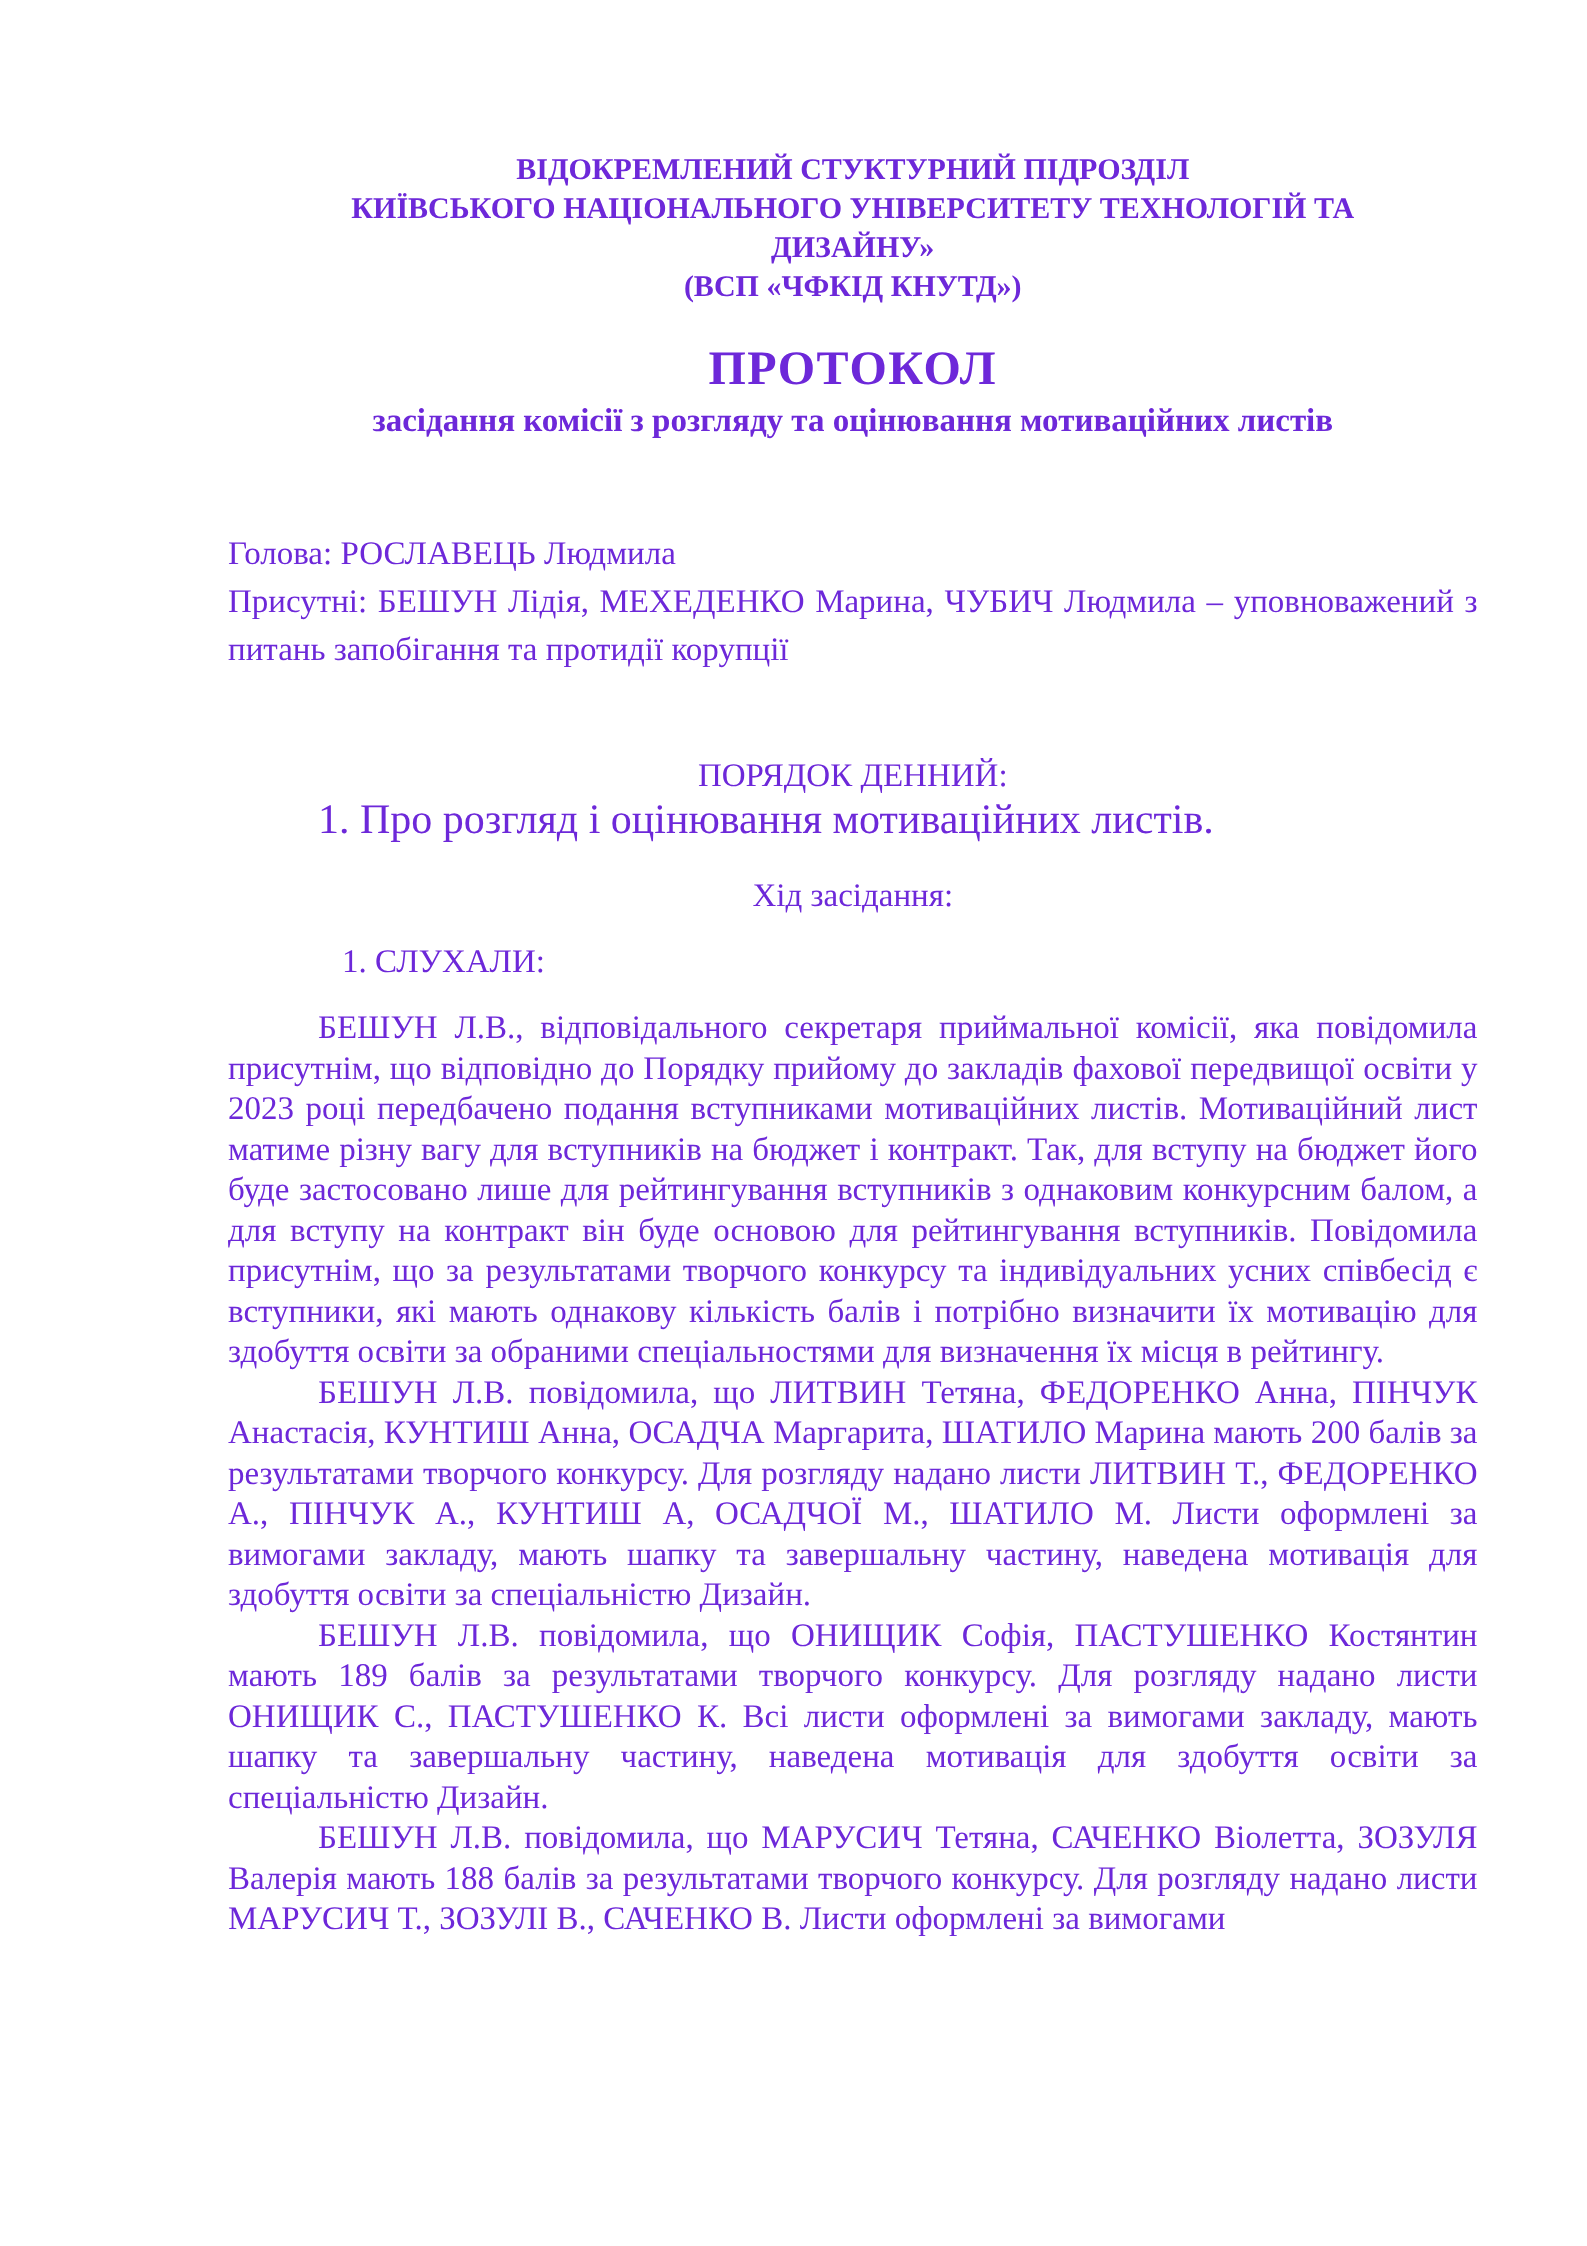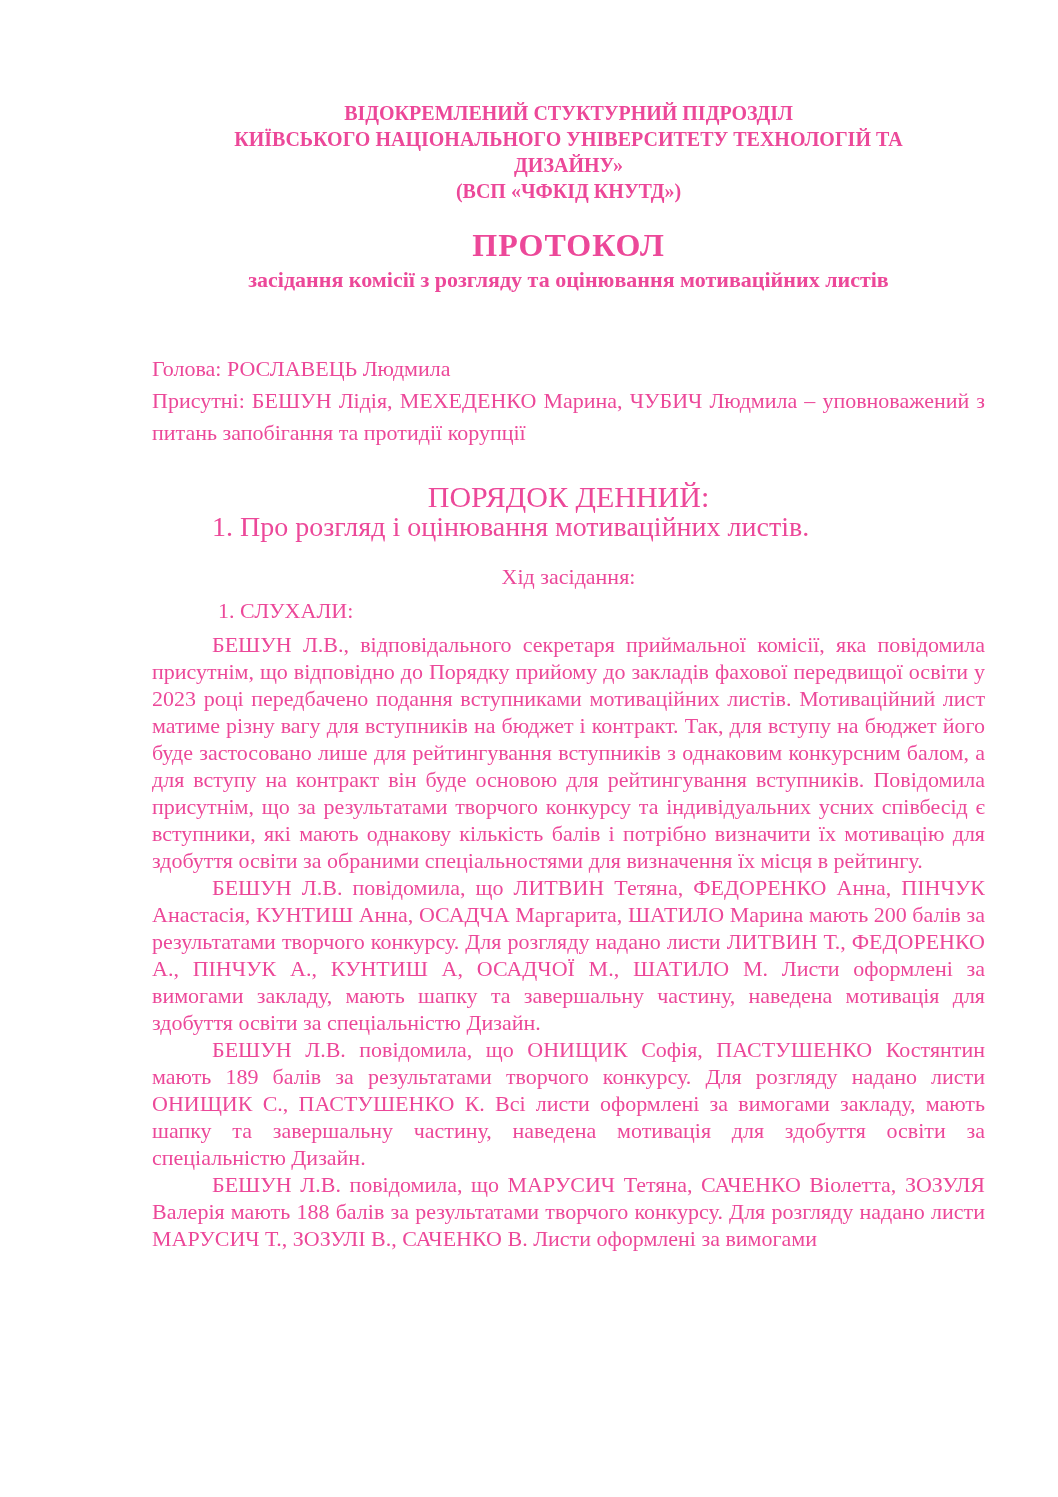--- a/index.html
+++ b/index.html
@@ -6,21 +6,21 @@
     margin: 0;
     padding: 0;
     background: #ffffff;
   }
   .page {
     position: relative;
     width: 1058px;
     height: 1497px;
     margin: 0 auto;
     background: #ffffff;
-    color: #ec4899;
+    color: #6d28d9;
     font-family: "Liberation Serif", "DejaVu Serif", serif;
     box-sizing: border-box;
     padding: 100px 73px 0 152px;
     overflow: hidden;
   }
   .org-header {
     text-align: center;
     font-weight: bold;
     font-size: 20px;
     line-height: 26px;
@@ -53,40 +53,40 @@
   .chair-block {
     margin-top: 59px;
     font-size: 22px;
     line-height: 32px;
   }
   .chair-block p {
     margin: 0;
     text-align: justify;
   }
   .agenda-heading {
-    margin-top: 34px;
+    margin-top: 54px;
     text-align: center;
-    font-size: 30px;
+    font-size: 22px;
     line-height: 28px;
   }
   .agenda-item {
     margin: 2px 0 0 0;
     font-size: 28px;
     line-height: 28px;
     text-indent: 60px;
     text-align: justify;
   }
   .proceedings-heading {
     margin-top: 22px;
     text-align: center;
     font-size: 22px;
     line-height: 28px;
   }
   .listened-heading {
-    margin: 6px;
+    margin: 16px;
     font-size: 22px;
     line-height: 28px;
     text-indent: 60px;
   }
   .body-paragraphs p {
     margin: 0;
     font-size: 22px;
     line-height: 27px;
     text-align: justify;
     text-indent: 60px;

